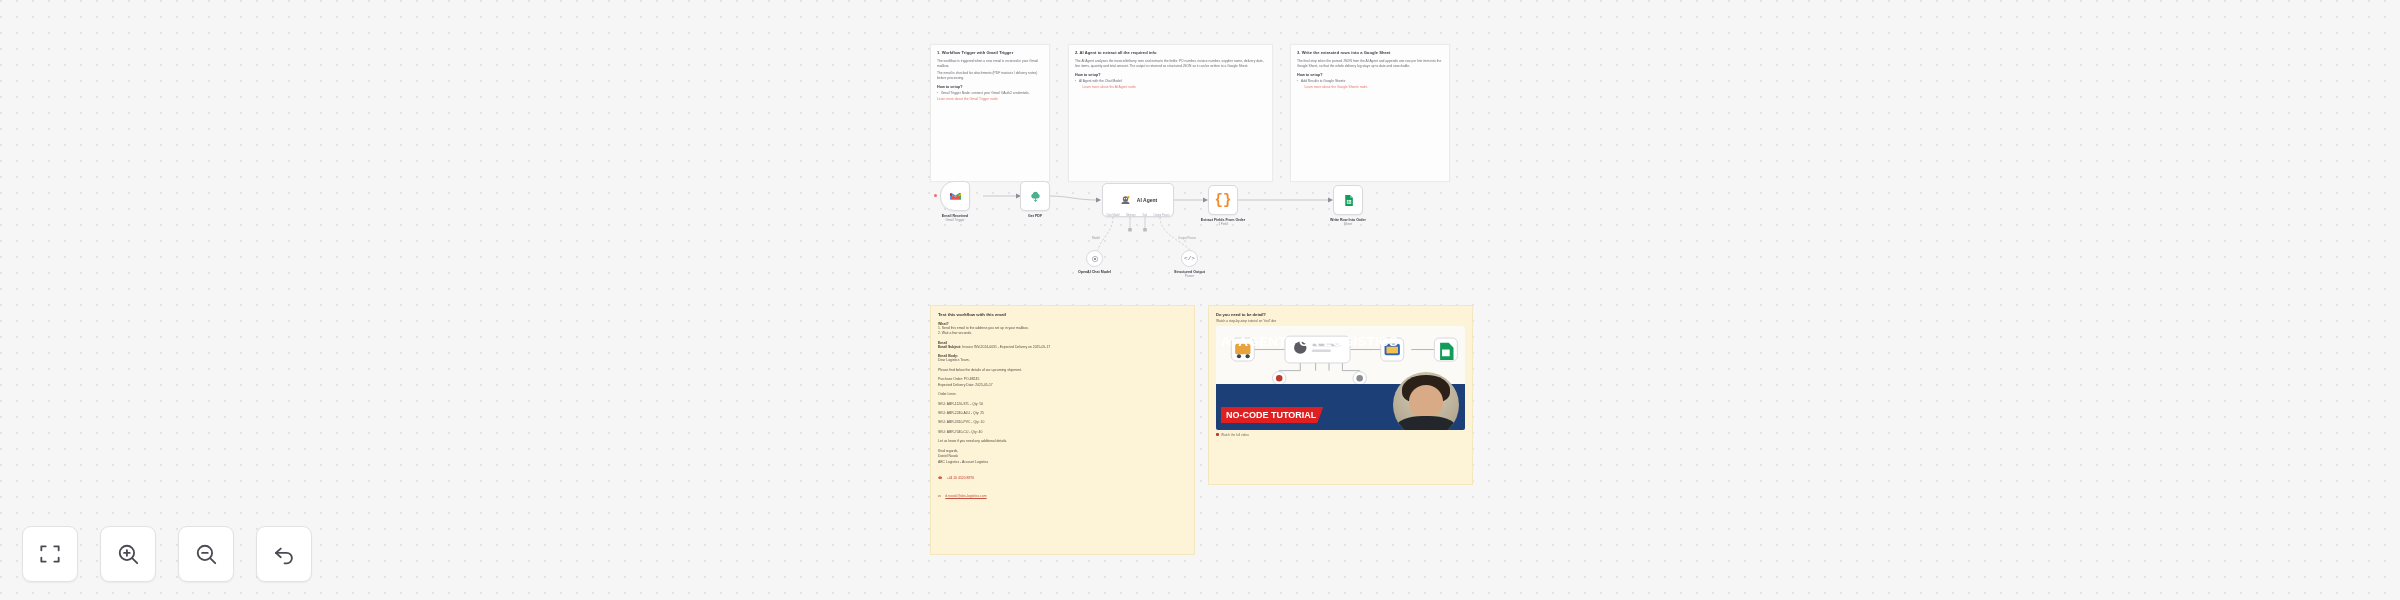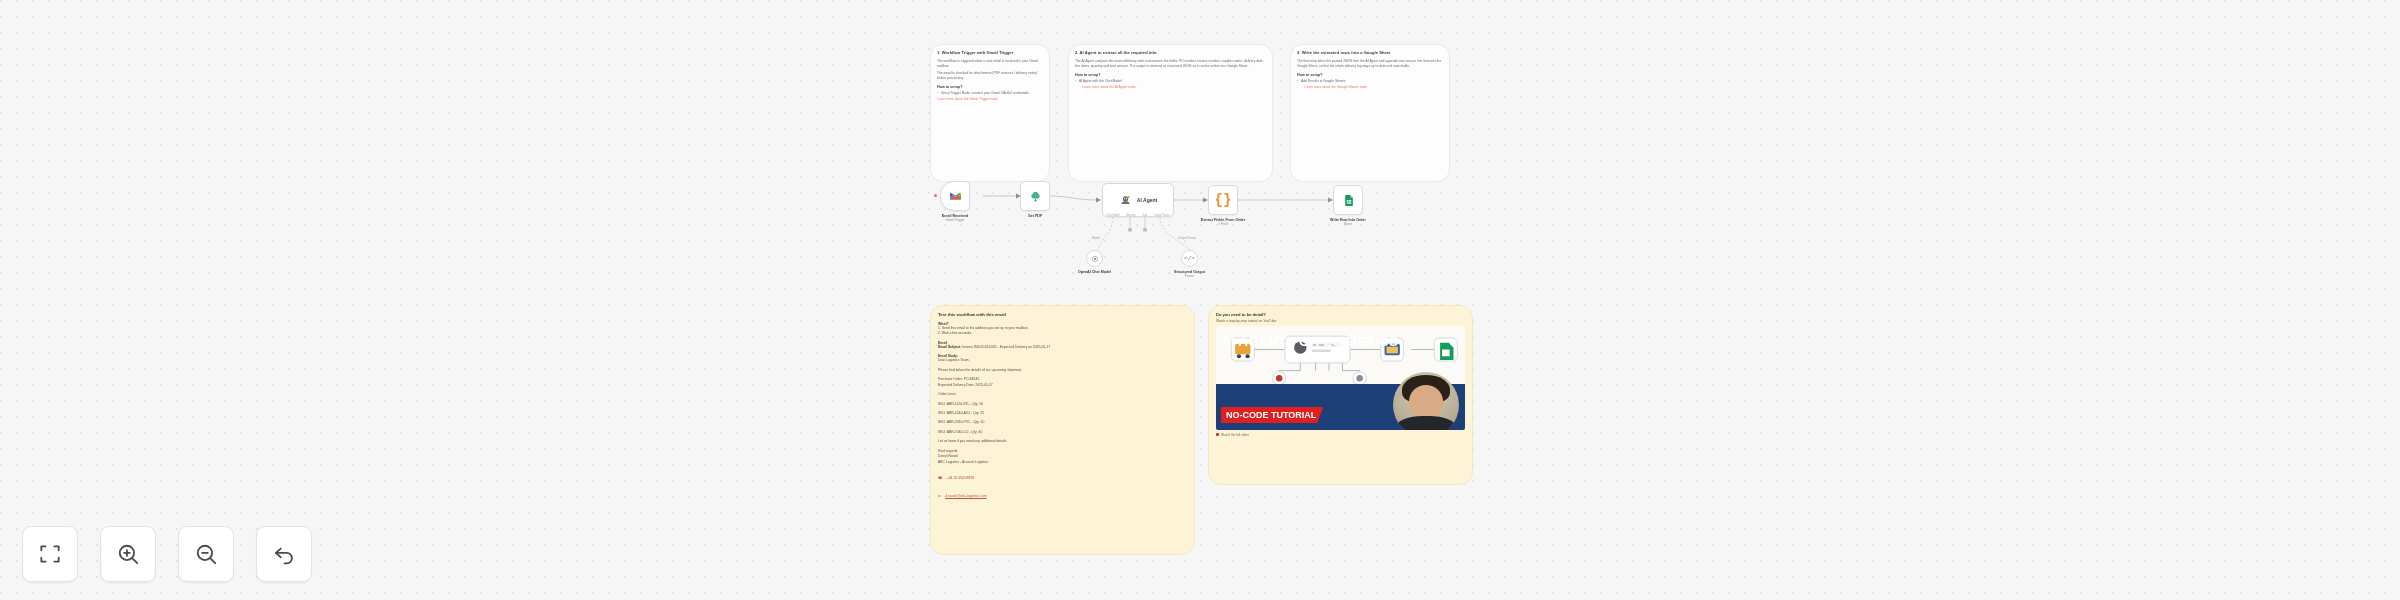--- a/index.html
+++ b/index.html
@@ -13,21 +13,21 @@
     width: 2400px; height: 600px;
     background-color: #f6f6f7;
     background-image:
       radial-gradient(circle at 1px 1px, #e3e3e6 1px, transparent 0);
     background-size: 16px 16px;
   }
 
   
   .note {
     position: absolute;
-    border-radius: 13px;
+    border-radius: 0;
     overflow: hidden;
   }
   .note-white {
     background: #fdfdfd;
     border: 1px solid #ecebe9;
     box-shadow: 0 0 0 .5px rgba(0,0,0,.02);
   }
   .note-yellow {
     background: #fdf4d8;
     border: 1px solid #f3e7bf;

